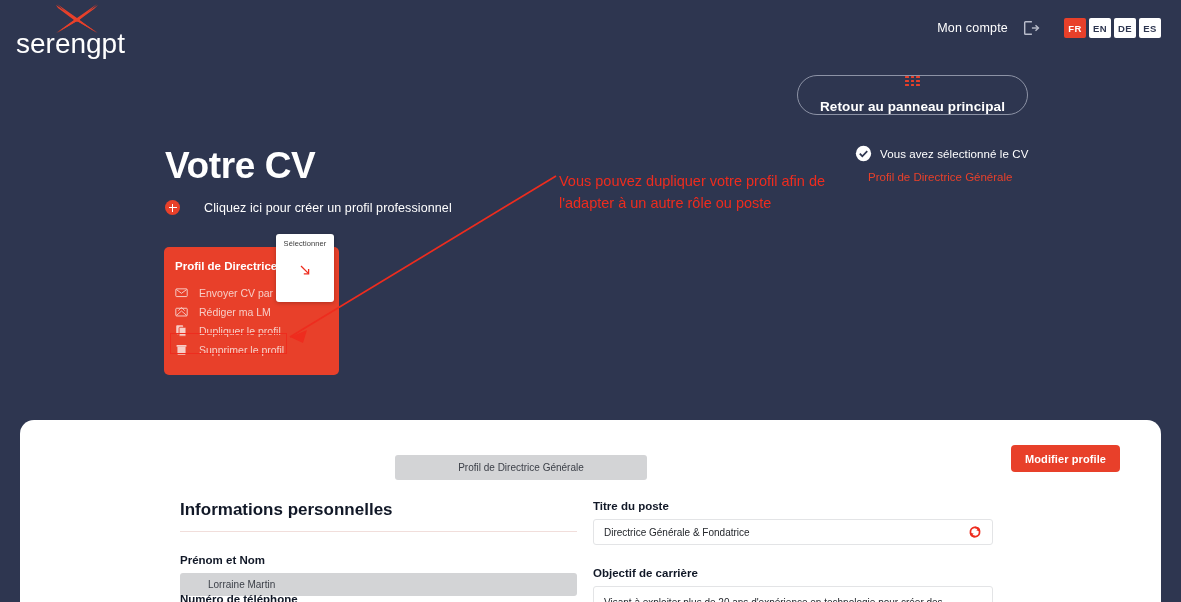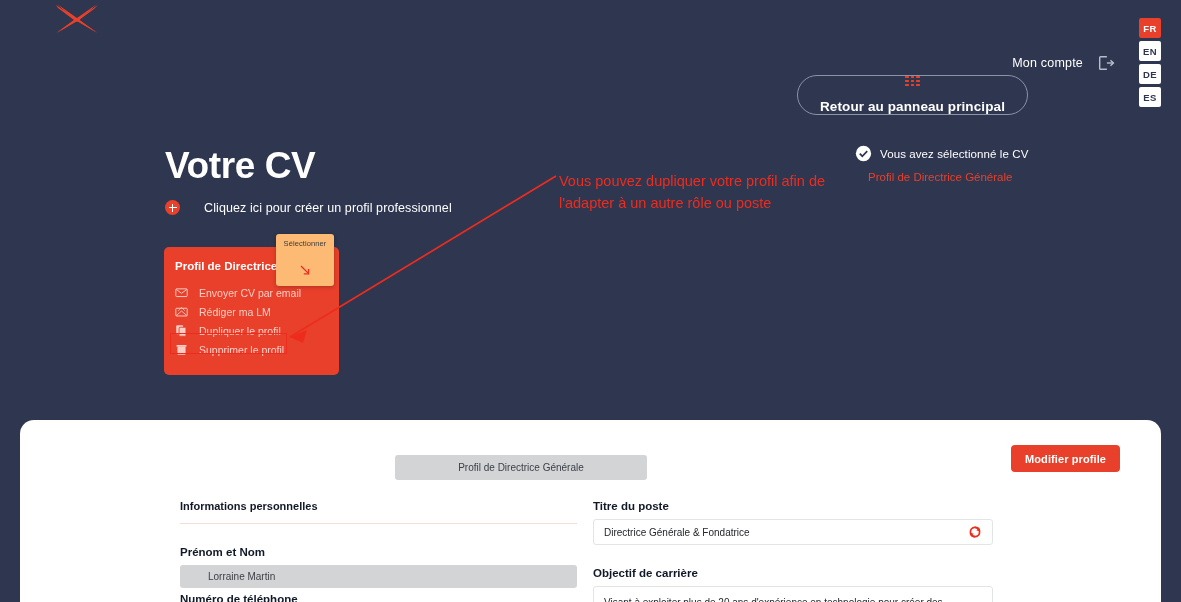--- a/index.html
+++ b/index.html
@@ -28,21 +28,21 @@
   
   .topbar-right {
     position: absolute; right: 20px; top: 18px;
     display: flex; align-items: center; gap: 14px;
   }
   .mon-compte {
     color: #ffffff; font-size: 12.5px; letter-spacing: .2px;
     cursor: pointer;
   }
   .logout-icon { width: 18px; height: 18px; display: block; cursor: pointer; }
-  .lang-group { display: flex; gap: 3px; margin-left: 10px; flex-direction: column; }
+  .lang-group { display: flex; gap: 3px; margin-left: 10px; }
   .lang-btn {
     width: 22px; height: 20px; border-radius: 2px;
     background: #ffffff; color: #2e3650;
     font-size: 9.5px; font-weight: bold;
     display: flex; align-items: center; justify-content: center;
     cursor: pointer; letter-spacing: .3px;
   }
   .lang-btn.active { background: #e8402a; color: #ffffff; }
 
   
@@ -99,22 +99,22 @@
     display: flex; align-items: flex-end; gap: 11px;
     height: 19px; cursor: pointer;
     color: #f7cdc6; font-size: 10.5px;
     white-space: nowrap;
   }
   .card-item svg { flex: none; }
 
   
   .selector-tip {
     position: absolute; left: 276px; top: 234px;
-    width: 58px; height: 52px;
-    background: #fdba74; border-radius: 3px;
+    width: 58px; height: 68px;
+    background: #ffffff; border-radius: 3px;
     box-shadow: 0 1px 4px rgba(0,0,0,.25);
     padding-top: 5px;
   }
   .selector-tip .txt {
     color: #3b3b3b; font-size: 7.5px; text-align: center;
     letter-spacing: .1px;
   }
   .selector-tip .arr {
     position: absolute; left: 50%; top: 28px;
     transform: translateX(-50%);
@@ -179,21 +179,21 @@
     font-size: 11px; font-weight: bold;
     font-family: "Liberation Sans", sans-serif;
     cursor: pointer; letter-spacing: .1px;
   }
 
   .col { position: absolute; }
   .col-left { left: 180px; top: 500px; width: 397px; }
   .col-right { left: 593px; top: 500px; width: 400px; }
 
   .section-head {
-    font-size: 11px; font-weight: bold; color: #111827;
+    font-size: 17px; font-weight: bold; color: #111827;
     padding-bottom: 11px; margin-bottom: 0;
     border-bottom: 1px solid #f1dedb;
   }
   .field-label {
     font-size: 11.5px; font-weight: bold; color: #111827;
     margin-top: 22px; margin-bottom: 7px;
   }
   .field-label.tight { margin-top: 0; }
   .field-gray {
     height: 23px; background: #d3d4d6; border-radius: 3px;
@@ -225,20 +225,21 @@
 </style>
 </head>
 <body>
 
 <div class="logo">
   <svg class="logo-x" viewBox="0 0 46 30">
     <path d="M2 1 L23 15 L44 1 L40 5 L25 16 L44 29 L23 17 L2 29 L20 16 L4 4 Z" fill="#e8402a"></path>
     <path d="M3 0 L23 14 L43 0 L23 18 Z" fill="#e8402a"></path>
     <path d="M23 14 L43 29 L23 17 L3 29 Z" fill="#e8402a"></path>
   </svg>
+  <div class="logo-word">serengpt</div>
 </div>
 
 <div class="topbar-right">
   <div class="mon-compte">Mon compte</div>
 
   <svg class="logout-icon" viewBox="0 0 20 20">
     <path d="M11 3 H4 a1 1 0 0 0 -1 1 v12 a1 1 0 0 0 1 1 h7" fill="none" stroke="#b9bdcb" stroke-width="1.6"></path>
     <path d="M11 10 h7" fill="none" stroke="#b9bdcb" stroke-width="1.6"></path>
     <path d="M15 7 l3.2 3 -3.2 3" fill="none" stroke="#b9bdcb" stroke-width="1.6"></path>
   </svg>

